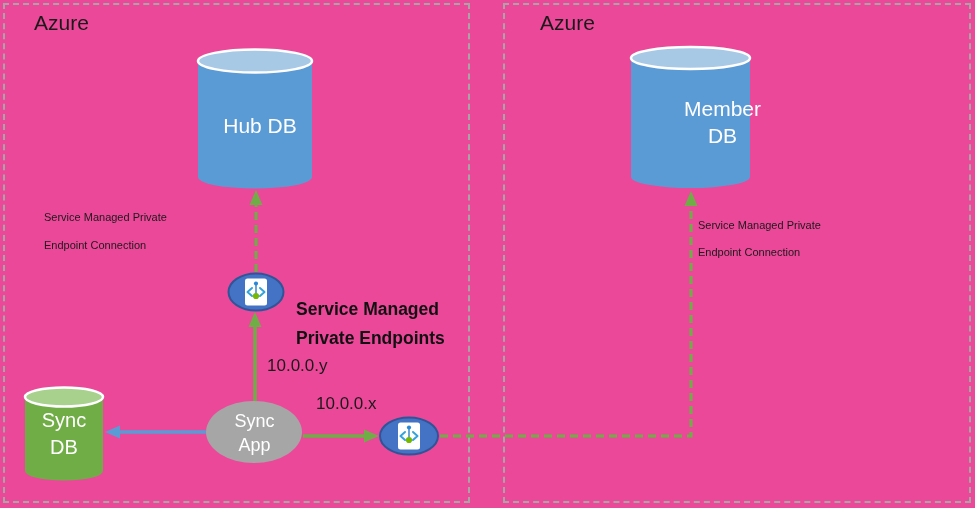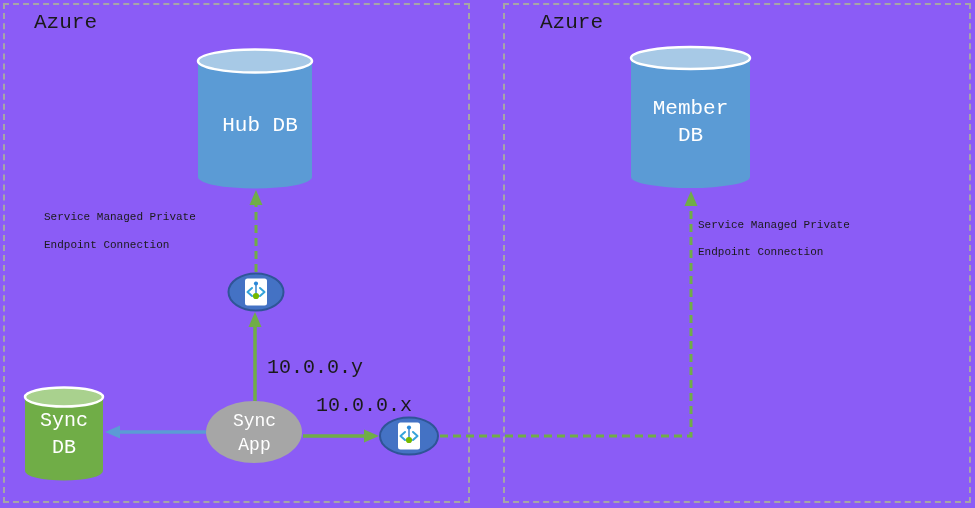--- a/index.html
+++ b/index.html
@@ -1,36 +1,36 @@
 <!DOCTYPE html>
 <html><head>
 <meta charset="utf-8">
 <style>
   html,body{margin:0;padding:0;background:#ffffff;}
   .canvas{
-    position:relative;width:975px;height:508px;background:#8b5cf6;
-    font-family:Liberation Mono, monospace;color:#1a1a1a;overflow:hidden;
+    position:relative;width:975px;height:508px;background:#ec4899;
+    font-family:Liberation Sans, sans-serif;color:#1a1a1a;overflow:hidden;
   }
   .azure-box{
     position:absolute;border:2px dashed #a6a6a6;background:transparent;box-sizing:border-box;
   }
   .box-left{left:3px;top:3px;width:467px;height:500px;}
   .box-right{left:503px;top:3px;width:468px;height:500px;}
   .label{position:absolute;white-space:pre-line;}
   .azure-title{font-size:21px;color:#1a1a1a;}
   .node-label{color:#ffffff;text-align:center;}
   .hub-label{left:198px;top:114px;width:124px;font-size:21px;}
-  .member-label{left:631px;top:95px;width:119px;font-size:21px;line-height:27px;}
+  .member-label{left:631px;top:95px;width:119px;font-size:21px;line-height:27px;padding-left:32px;}
   .syncdb-label{left:25px;top:407px;width:78px;font-size:20px;line-height:27px;}
   .syncapp-label{left:207px;top:409px;width:95px;font-size:18px;line-height:24px;}
   .conn-label{font-size:11px;line-height:28px;color:#1a1a1a;}
   .left-conn{left:44px;top:203px;}
   .right-conn{left:698px;top:212px;line-height:27px;}
   .endpoints-title{left:296px;top:295px;font-size:17.5px;line-height:29px;font-weight:bold;color:#111111;}
-  .ip-label{font-size:20px;color:#1a1a1a;}
+  .ip-label{font-size:17px;color:#1a1a1a;}
   .ip-y{left:267px;top:356px;}
   .ip-x{left:316px;top:394px;}
   svg.layer{position:absolute;left:0;top:0;}
 </style>
 </head>
 <body>
 
 <div class="canvas">
 
   <div class="azure-box box-left"></div>
@@ -111,17 +111,19 @@
 DB</div>
   <div class="label node-label syncdb-label">Sync
 DB</div>
   <div class="label node-label syncapp-label">Sync
 App</div>
 
   <div class="label conn-label left-conn">Service Managed Private
 Endpoint Connection</div>
   <div class="label conn-label right-conn">Service Managed Private
 Endpoint Connection</div>
+  <div class="label endpoints-title">Service Managed
+Private Endpoints</div>
 
   <div class="label ip-label ip-y">10.0.0.y</div>
   <div class="label ip-label ip-x">10.0.0.x</div>
 
 </div>
 
 </body></html>

